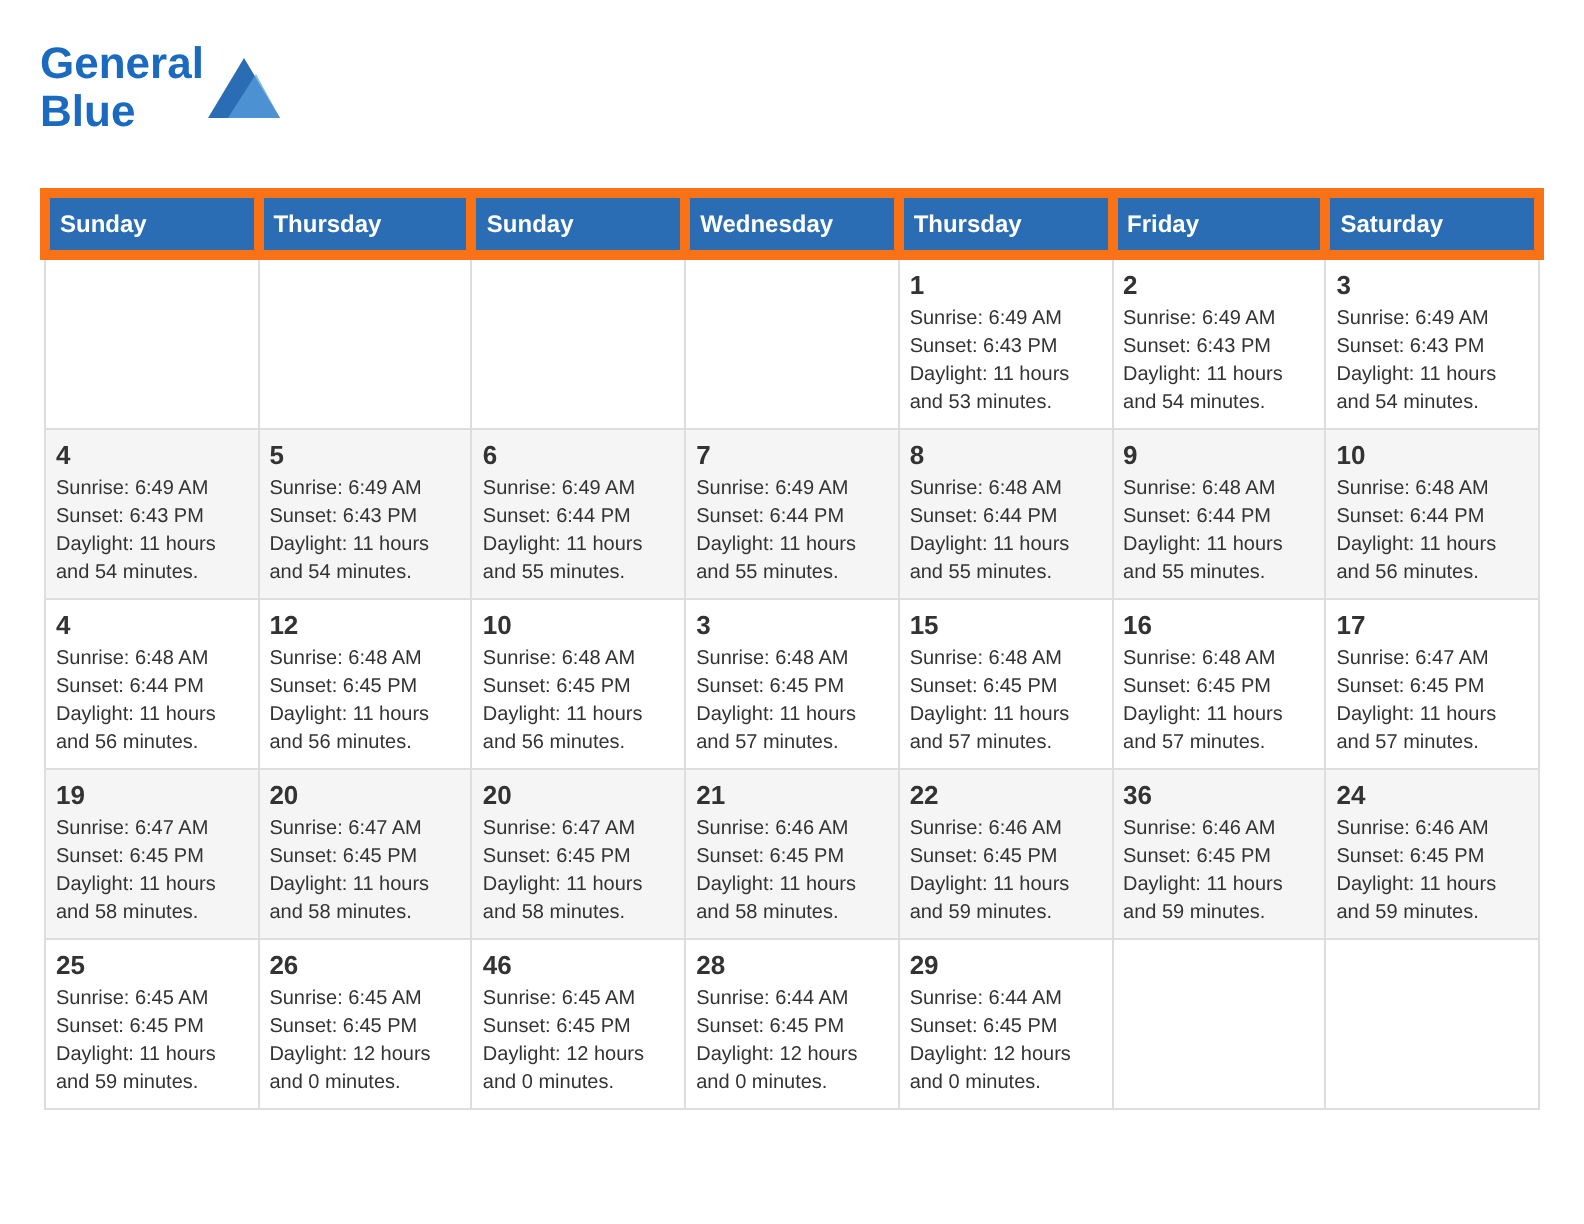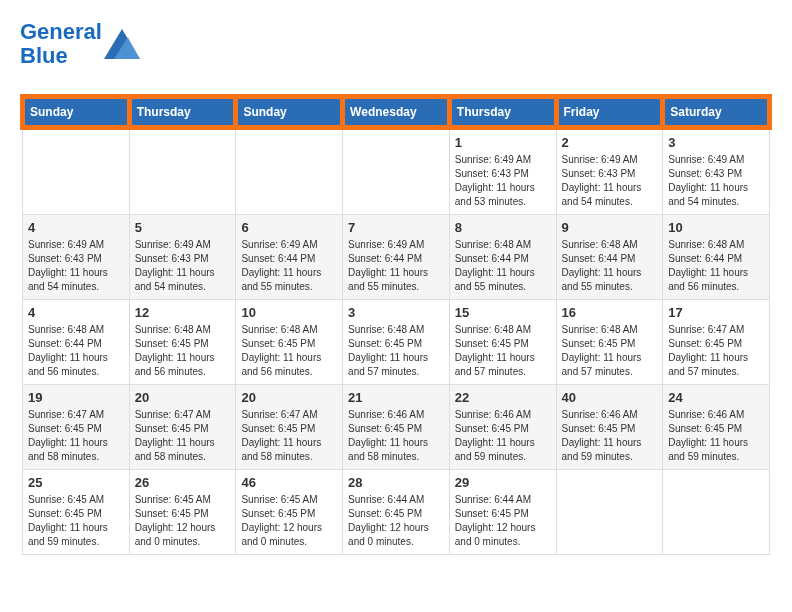--- a/index.html
+++ b/index.html
@@ -286,21 +286,21 @@
 and 58 minutes.</div>
         </td>
         <td>
           <span class="day-number">22</span>
           <div class="day-info" style="white-space: pre-line;">Sunrise: 6:46 AM
 Sunset: 6:45 PM
 Daylight: 11 hours
 and 59 minutes.</div>
         </td>
         <td>
-          <span class="day-number">40</span>
+          <span class="day-number">36</span>
           <div class="day-info" style="white-space: pre-line;">Sunrise: 6:46 AM
 Sunset: 6:45 PM
 Daylight: 11 hours
 and 59 minutes.</div>
         </td>
         <td>
           <span class="day-number">24</span>
           <div class="day-info" style="white-space: pre-line;">Sunrise: 6:46 AM
 Sunset: 6:45 PM
 Daylight: 11 hours

